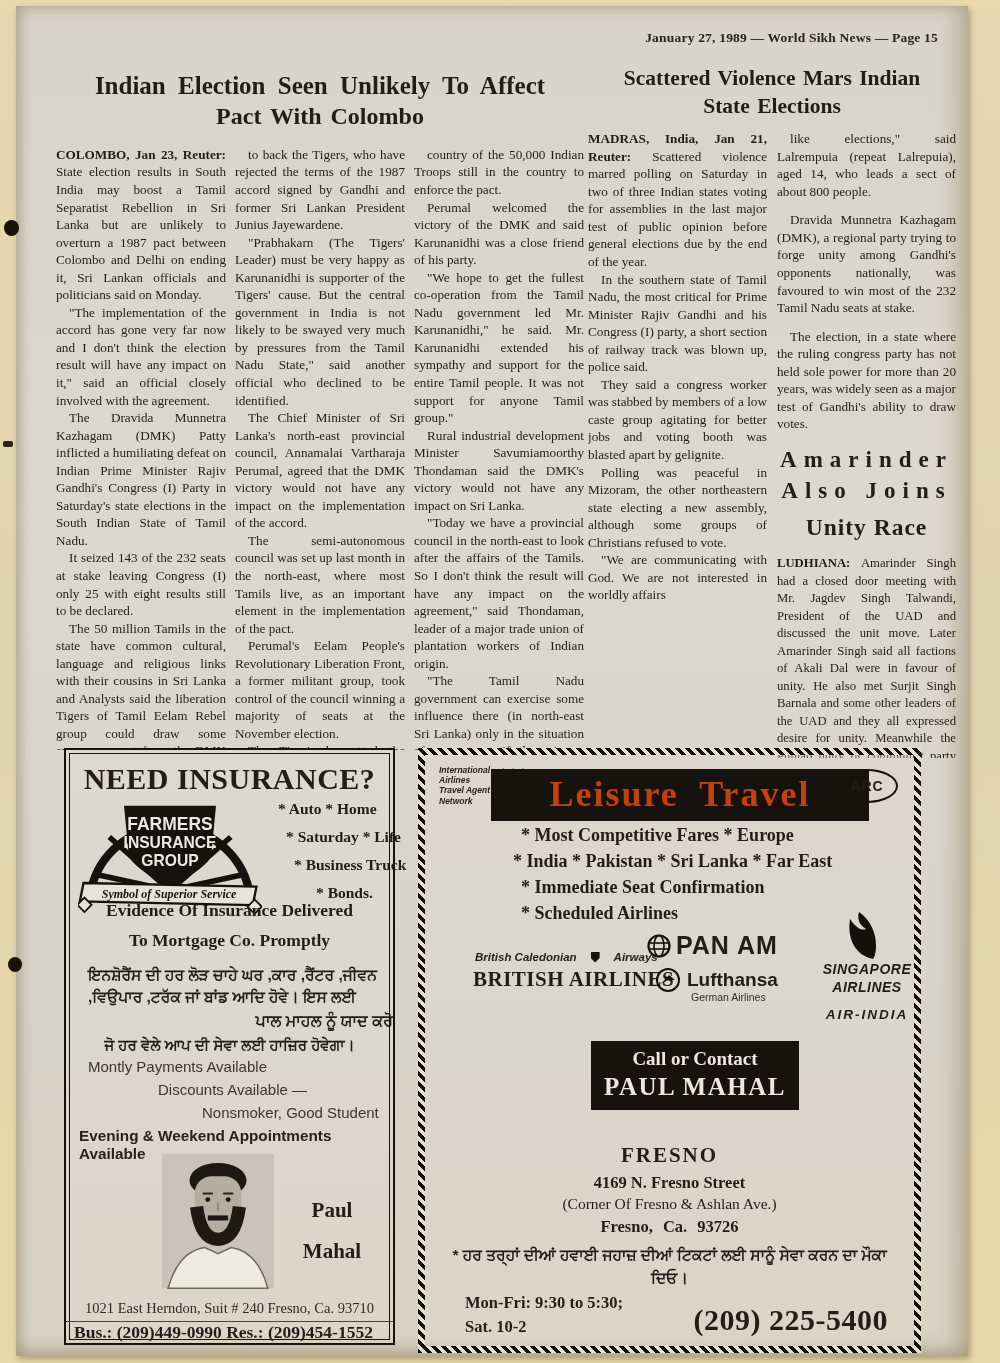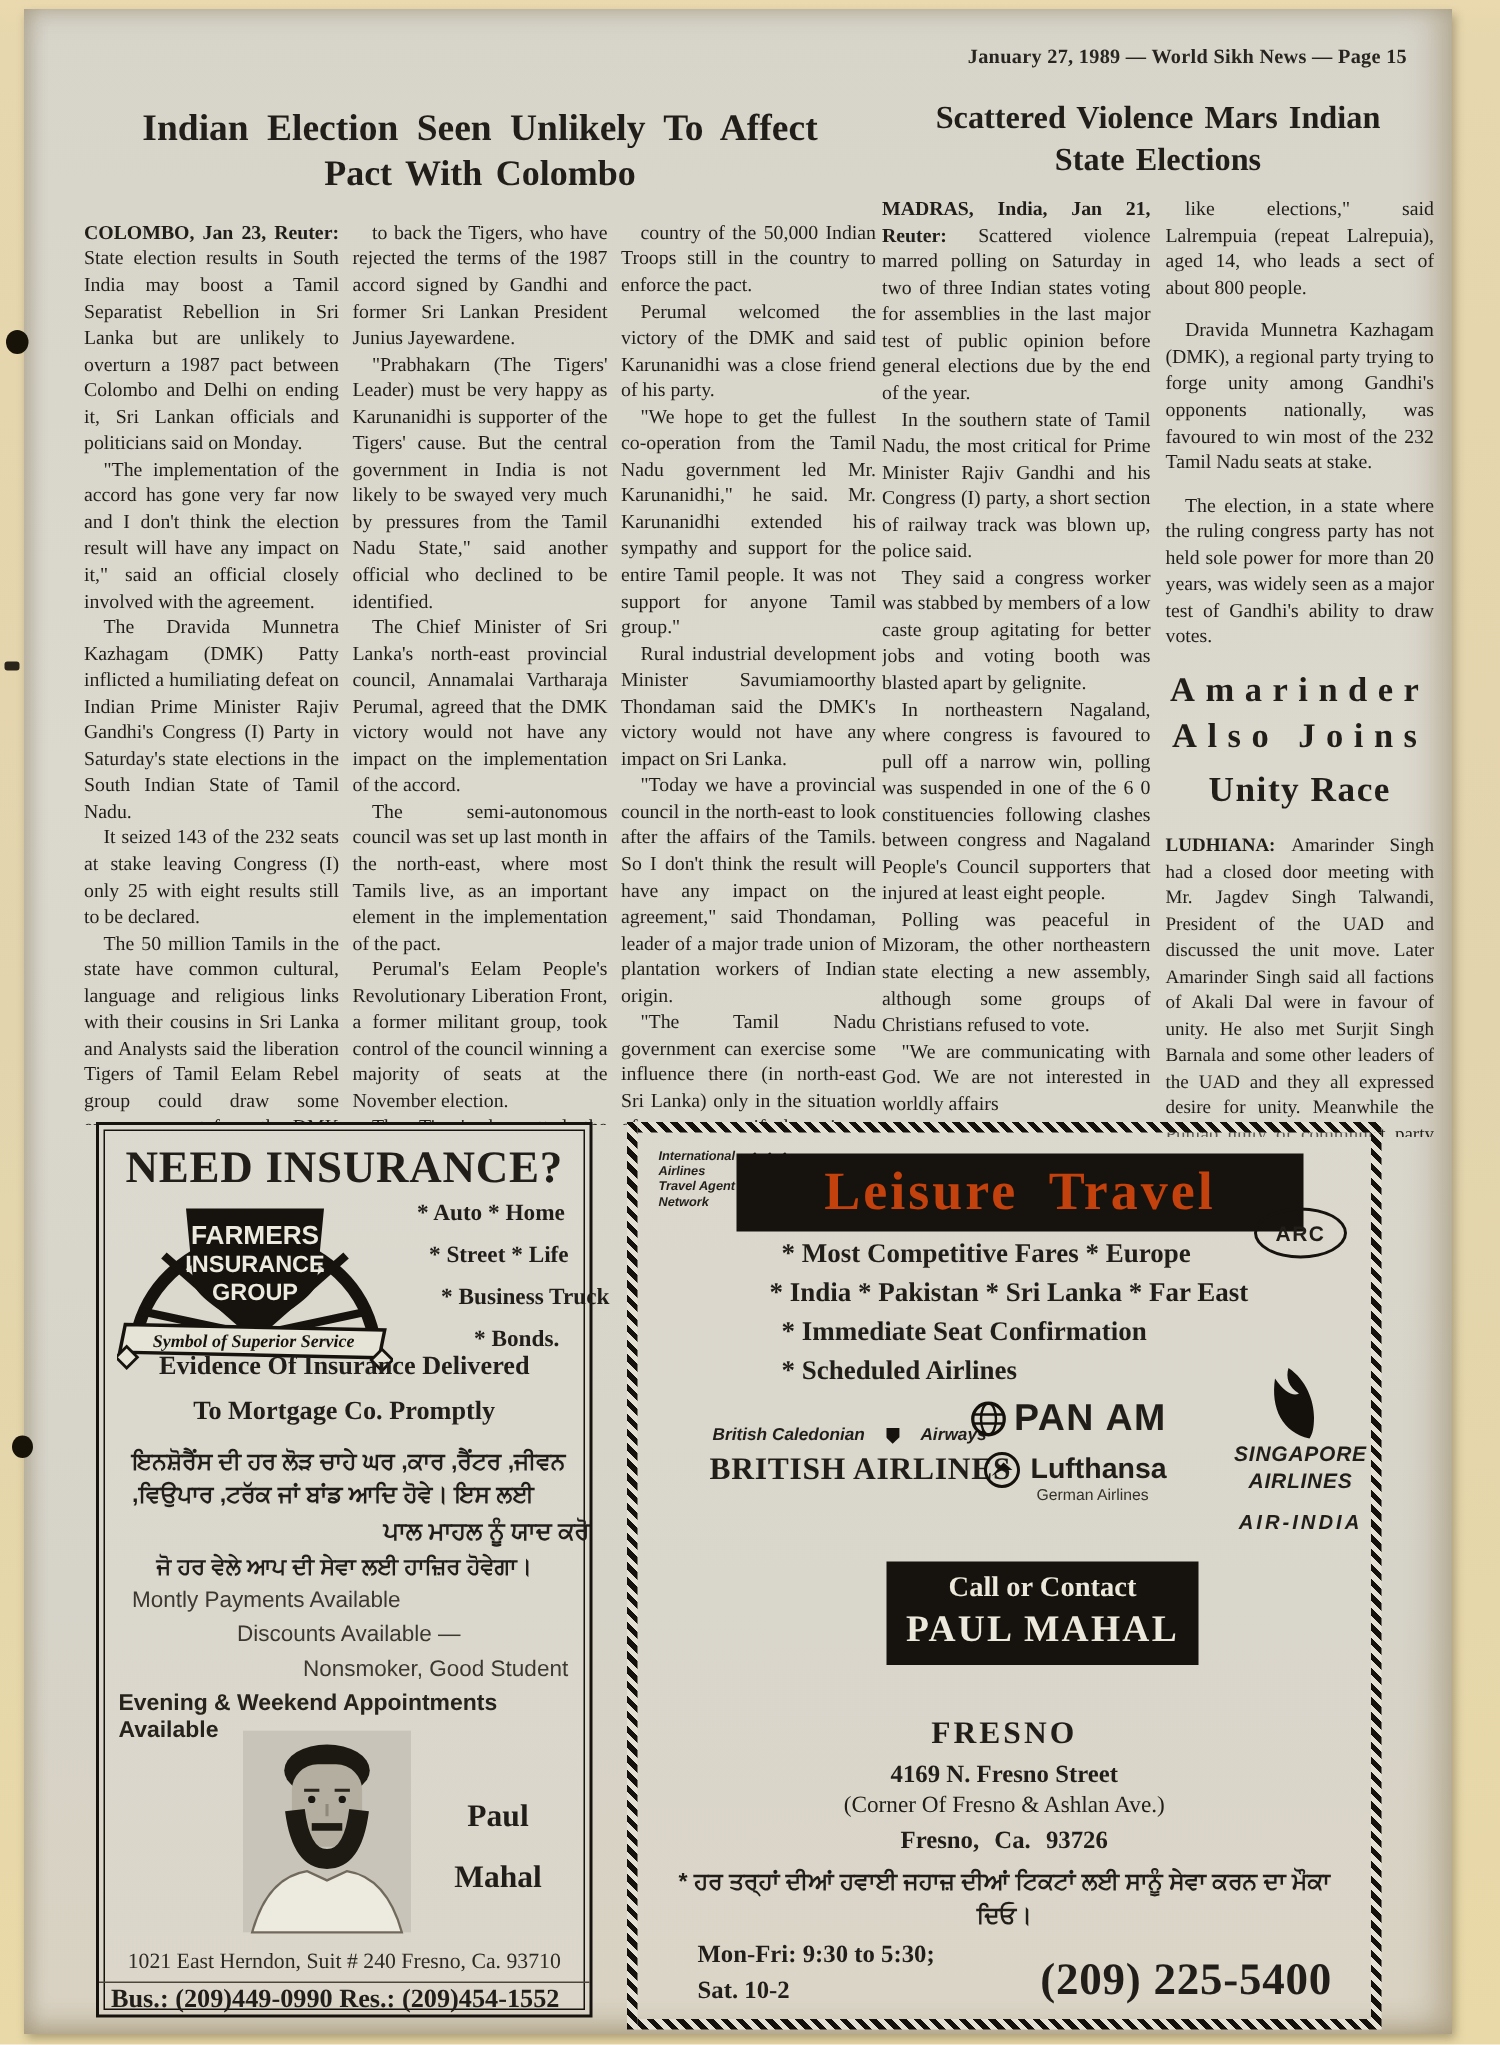--- a/index.html
+++ b/index.html
@@ -86,21 +86,21 @@
   
   .ad-trv {
     position:absolute; left:402px; top:742px; width:503px; height:605px;
     border:7px solid #16130e;
     border-image: repeating-linear-gradient(45deg,#14110c 0 3.5px,#e3dfd2 3.5px 7px) 7;
     background:rgba(224,221,212,.3);
   }
   .iatan { position:absolute; left:14px; top:10px; display:flex; gap:4px; align-items:center; }
   .iatan-txt { width:56px; font-family:"Liberation Sans", sans-serif; font-style:italic; font-weight:bold; font-size:8.5px; line-height:1.2; }
   .trv-banner { position:absolute; left:66px; top:14px; width:378px; height:52px; background:#16130e; color:#c2410c; font-weight:bold; font-size:36px; letter-spacing:2px; word-spacing:10px; text-align:center; line-height:50px; }
-  .arc { position:absolute; right:16px; top:14px; width:62px; height:34px; border:2.5px solid #16130e; border-radius:50%; display:flex; align-items:center; justify-content:center; font-family:"Liberation Sans", sans-serif; font-weight:bold; font-size:14px; letter-spacing:1px;margin-top:36px; }
+  .arc { position:absolute; right:16px; top:14px; width:62px; height:34px; border:2.5px solid #16130e; border-radius:50%; display:flex; align-items:center; justify-content:center; font-family:"Liberation Sans", sans-serif; font-weight:bold; font-size:14px; letter-spacing:1px; }
   .trv-bullets { position:absolute; left:96px; top:70px; font-weight:bold; font-size:18px; }
   .trv-bullets p { margin:0 0 5px; text-indent:0; white-space:nowrap; }
   .trv-bullets p:nth-child(2){ margin-left:-8px; }
   .air { position:absolute; font-family:"Liberation Sans", sans-serif; }
   .bcal { left:50px; top:196px; font-style:italic; font-weight:bold; font-size:11.5px; display:flex; align-items:center; gap:14px; }
   .bcal-shield { display:inline-block; width:9px; height:11px; background:#16130e; clip-path:polygon(0 0,100% 0,100% 60%,50% 100%,0 60%); }
   .ba { left:48px; top:212px; font-family:"Liberation Serif", serif; font-weight:bold; font-size:21px; letter-spacing:.5px; }
   .panam { left:222px; top:176px; font-weight:900; font-size:25px; letter-spacing:1px; display:flex; align-items:center; gap:5px; }
   .lh { left:230px; top:212px; font-weight:bold; font-size:19px; display:flex; align-items:center; gap:6px; }
   .lh-sub { position:absolute; left:266px; top:236px; font-size:10.5px; color:#34302a; }
@@ -169,21 +169,20 @@
     <div class="headline">
       <div>Scattered Violence Mars Indian</div>
       <div class="l2">State Elections</div>
     </div>
     <div class="cols">
       <div class="col">
         <p class="para lead"><b>MADRAS, India, Jan 21, Reuter:</b><span>Scattered violence marred polling on Saturday in two of three Indian states voting for assemblies in the last major test of public opinion before general elections due by the end of the year.</span></p>
         <div>
             <p class="para">In the southern state of Tamil Nadu, the most critical for Prime Minister Rajiv Gandhi and his Congress (I) party, a short section of railway track was blown up, police said.</p>
             <p class="para">They said a congress worker was stabbed by members of a low caste group agitating for better jobs and voting booth was blasted apart by gelignite.</p>
-            <p class="para">In northeastern Nagaland, where congress is favoured to pull off a narrow win, polling was suspended in one of the 6 0 constituencies following clashes between congress and Nagaland People's Council supporters that injured at least eight people.</p>
             <p class="para">Polling was peaceful in Mizoram, the other northeastern state electing a new assembly, although some groups of Christians refused to vote.</p>
             <p class="para">"We are communicating with God. We are not interested in worldly affairs</p>
           </div>
       </div>
       <div class="col gap">
         <div>
             <p class="para">like elections," said Lalrempuia (repeat Lalrepuia), aged 14, who leads a sect of about 800 people.</p>
             <p class="para">Dravida Munnetra Kazhagam (DMK), a regional party trying to forge unity among Gandhi's opponents nationally, was favoured to win most of the 232 Tamil Nadu seats at stake.</p>
             <p class="para">The election, in a state where the ruling congress party has not held sole power for more than 20 years, was widely seen as a major test of Gandhi's ability to draw votes.</p>
           </div>
@@ -214,21 +213,21 @@
       <text x="100" y="50" text-anchor="middle" fill="#eceadf" font-family="Liberation Sans, sans-serif" font-size="17" font-weight="bold">INSURANCE</text>
       <text x="100" y="70" text-anchor="middle" fill="#eceadf" font-family="Liberation Sans, sans-serif" font-size="17" font-weight="bold">GROUP</text>
       <polygon points="6,88 194,92 190,112 2,108" fill="#e6e3d7" stroke="#16130e" stroke-width="2.5"></polygon>
       <rect x="2" y="106" width="11" height="11" transform="rotate(45 7 111)" fill="#e6e3d7" stroke="#16130e" stroke-width="2"></rect>
       <rect x="187" y="108" width="11" height="11" transform="rotate(45 192 113)" fill="#e6e3d7" stroke="#16130e" stroke-width="2"></rect>
       <text x="99" y="104" text-anchor="middle" fill="#16130e" font-family="Liberation Serif, serif" font-style="italic" font-weight="bold" font-size="13">Symbol of Superior Service</text>
     </svg>
 
     <div class="ins-svc">
         <p class="svc-line">* Auto * Home</p>
-        <p class="svc-line">* Street * Life</p>
+        <p class="svc-line">* Saturday * Life</p>
         <p class="svc-line">* Business Truck</p>
         <p class="svc-line">* Bonds.</p>
       </div>
 
     <div class="ins-ev ev1">Evidence Of Insurance Delivered</div>
     <div class="ins-ev ev2">To Mortgage Co. Promptly</div>
 
     <div class="ins-pj1 pj">ਇਨਸ਼ੋਰੈਂਸ ਦੀ ਹਰ ਲੋੜ ਚਾਹੇ ਘਰ ,ਕਾਰ ,ਰੈਂਟਰ ,ਜੀਵਨ ,ਵਿਉਪਾਰ ,ਟਰੱਕ ਜਾਂ ਬਾਂਡ ਆਦਿ ਹੋਵੇ। ਇਸ ਲਈ</div>
     <div class="ins-pj2 pj">ਪਾਲ ਮਾਹਲ ਨੂੰ ਯਾਦ ਕਰੋ</div>
     <div class="ins-pj3 pj">ਜੋ ਹਰ ਵੇਲੇ ਆਪ ਦੀ ਸੇਵਾ ਲਈ ਹਾਜ਼ਿਰ ਹੋਵੇਗਾ।</div>

